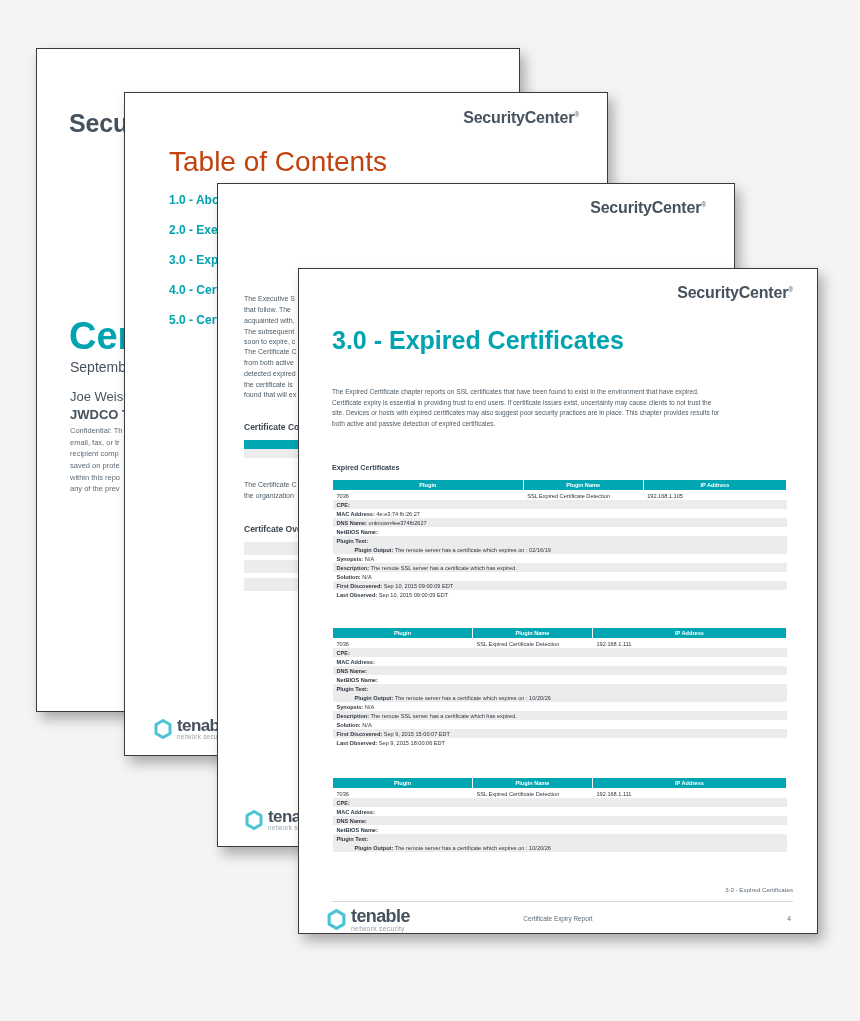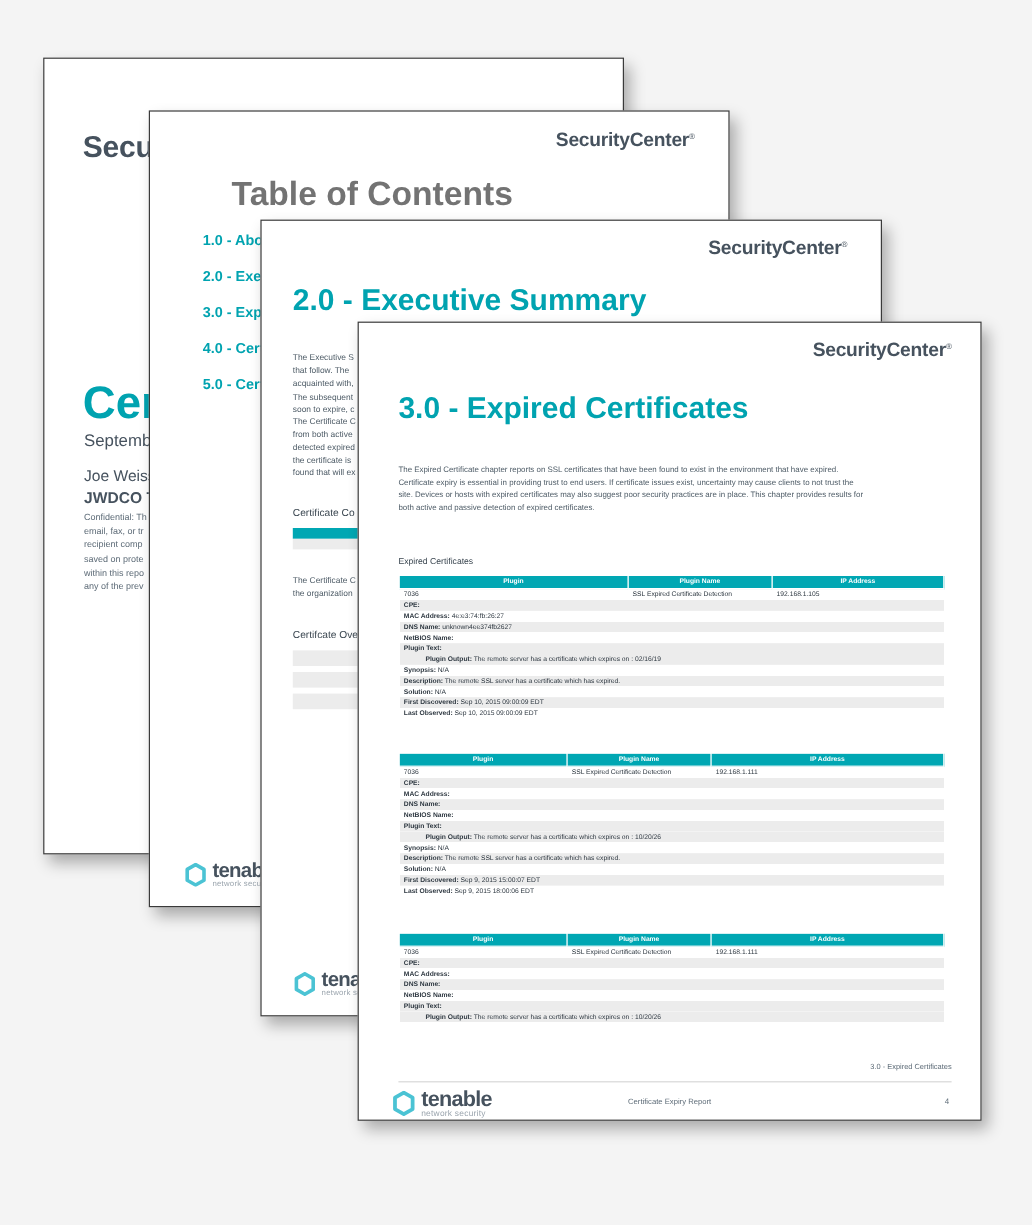--- a/index.html
+++ b/index.html
@@ -78,32 +78,31 @@
     text-align: left;
   }
   .fineprint {
     position: absolute;
     color: #5d6b77;
     line-height: 1.55;
   }
   .section-label {
     position: absolute;
     color: #3a4650;
+    font-weight: bold;
+    white-space: nowrap;
+  }
+
+  
+  .toc-title {
+    position: absolute;
+    color: #c2410c;
     font-weight: normal;
     white-space: nowrap;
-  }
-
-  
-  .toc-title {
-    position: absolute;
-    color: #737373;
-    font-weight: bold;
-    white-space: nowrap;
     line-height: 1;
-    margin-left: 24px;
   }
   .toc-list { position: absolute; margin: 0; padding: 0; list-style: none; }
   .toc-item {
     color: #00a3b0;
     font-weight: bold;
     white-space: nowrap;
   }
 
   
   .dtable {
@@ -242,21 +241,20 @@
       </div>
     </div>
   </div>
 
   <div class="page" style="left:217px; top:183px; width:518px; height:664px;">
     <div class="page-inner">
       <div class="sc-logo" style="right:28px; top:16px; font-size:16px;">
         <span>SecurityCenter</span><span class="tm">®</span>
       </div>
 
-      <div class="chapter-title" style="left:26px; top:53px; font-size:25px;">2.0 - Executive Summary</div>
 
       <div class="body-copy" style="left:26px; top:110px; width:140px; font-size:7px;">
         <div>The Executive S</div>
         <div>that follow. The</div>
         <div>acquainted with,</div>
         <div>The subsequent</div>
         <div>soon to expire, c</div>
       </div>
 
       <div class="body-copy" style="left:26px; top:163px; width:140px; font-size:7px;">

